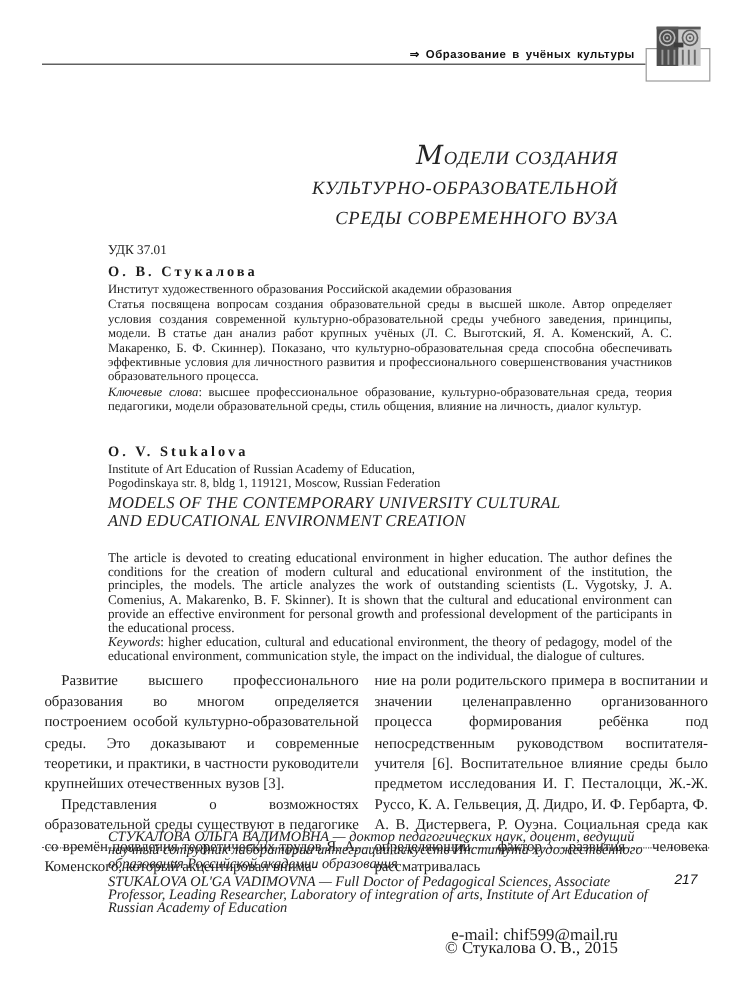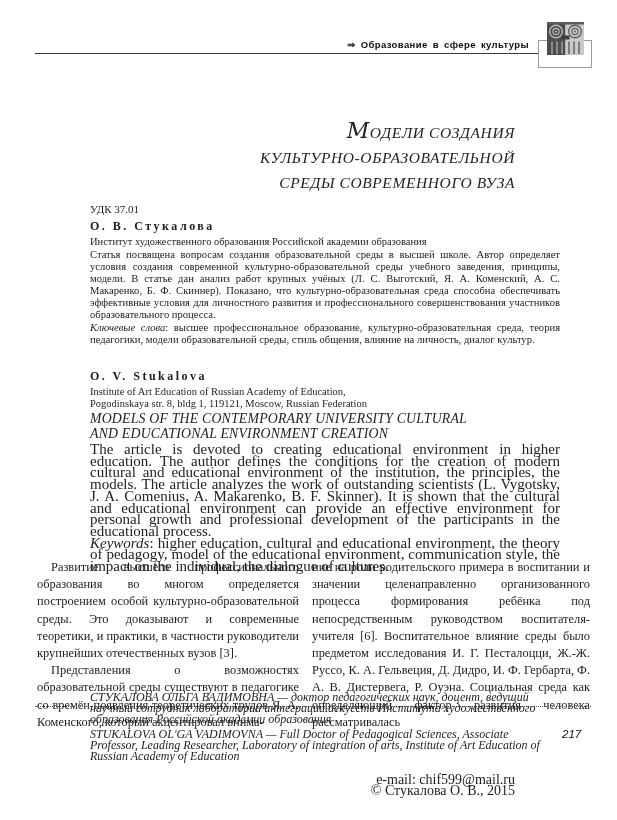--- a/index.html
+++ b/index.html
@@ -20,21 +20,21 @@
     position:absolute; top:118px; left:90px; width:425px; text-align:right;
     font-style:italic; font-size:15.5px; line-height:25px; letter-spacing:0.6px; color:#242424;
   }
   .title-initial { font-size:22px; font-family:"DejaVu Serif", serif; }
   .meta { position:absolute; top:203px; left:90px; width:470px; }
   .udk { font-size:11px; }
   .author-name { margin-top:4px; font-weight:bold; font-size:12px; letter-spacing:2.5px; }
   .affiliation { margin-top:2px; font-size:10.5px; line-height:11.5px; }
   .abstract { position:absolute; left:90px; width:470px; text-align:justify; color:#222; }
   .abstract-ru { top:249px; font-size:10.6px; line-height:12.1px; }
-  .abstract-en { top:444px; font-size:15px; line-height:11.7px; }
+  .abstract-en { top:460px; font-size:11px; line-height:11.7px; }
   .kw-label { font-style:italic; }
   .author-en-block { position:absolute; top:365px; left:90px; width:470px; }
   .title-en {
     position:absolute; top:411px; left:90px; width:480px;
     font-style:italic; font-size:13.8px; line-height:15px; letter-spacing:0.2px; color:#242424;
   }
   .body-cols {
     position:absolute; top:559px; left:37px; width:553px; display:flex; gap:13px;
     font-size:12.4px; line-height:17.2px; text-align:justify; color:#1c1c1c;
   }
@@ -50,21 +50,21 @@
     font-family:"Liberation Sans", sans-serif; font-weight:normal; font-style:italic; font-size:11.5px; color:#111;
   }
 </style>
 </head>
 <body>
 
 <div class="page">
 
   <div class="header-label">
     <span>⇒</span>
-    <span>Образование в сфере культуры</span>
+    <span>Образование в учёных культуры</span>
   </div>
   <div class="rule"></div>
   <div class="icon-frame"></div>
   <svg class="col-icon" viewBox="0 0 37 33" xmlns="http://www.w3.org/2000/svg">
     <rect x="0" y="0" width="18.5" height="33" fill="#4d4d4d"></rect>
     <rect x="18.5" y="0" width="18.5" height="33" fill="#c9c9c9"></rect>
     <rect x="0" y="0" width="37" height="2.5" fill="#5a5a5a"></rect>
     <circle cx="9" cy="9.5" r="6.3" fill="none" stroke="#b9b9b9" stroke-width="1.4"></circle>
     <circle cx="9" cy="9.5" r="3.1" fill="none" stroke="#b9b9b9" stroke-width="1.2"></circle>
     <circle cx="9" cy="9.5" r="1" fill="#b9b9b9"></circle>

